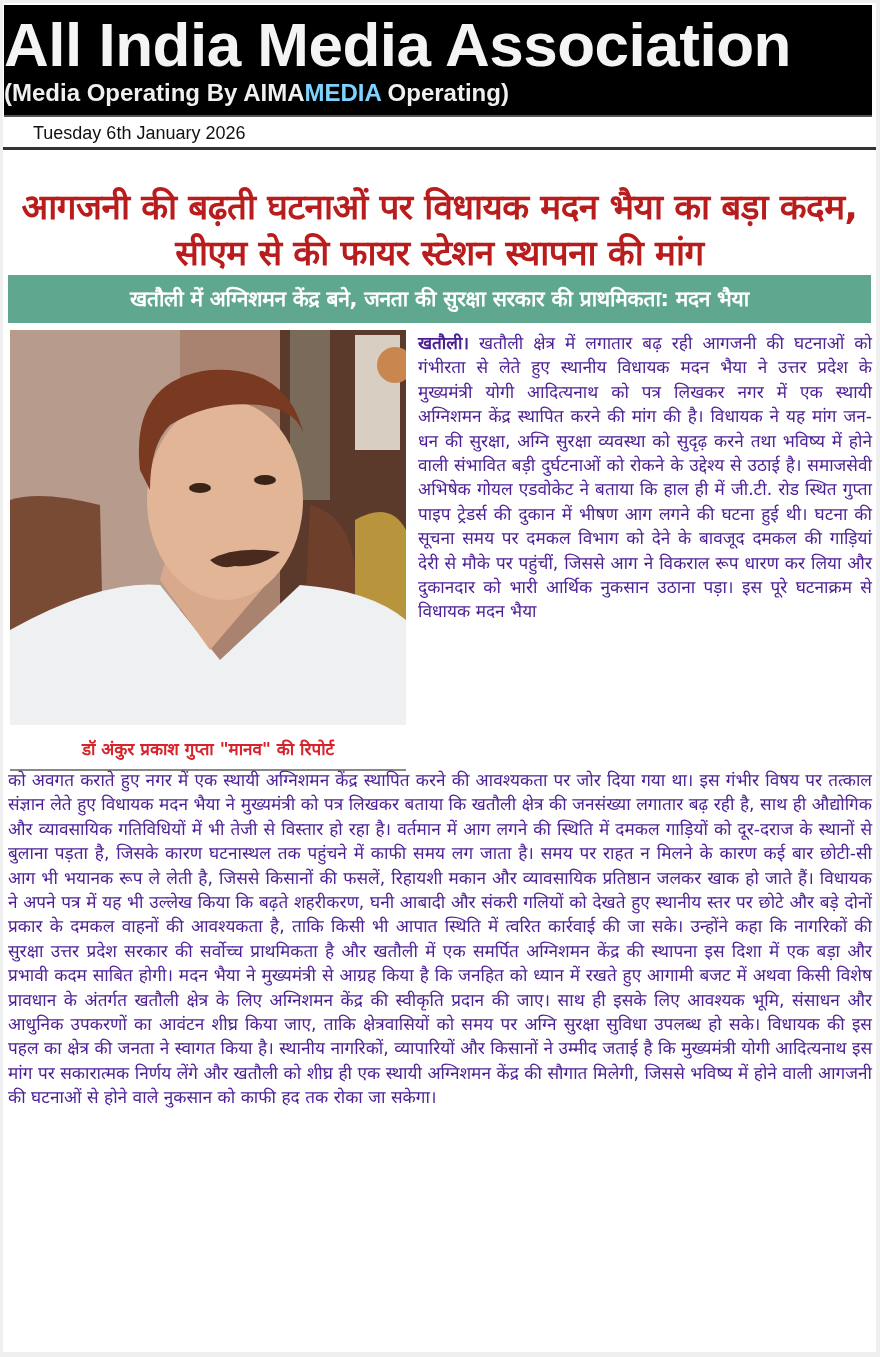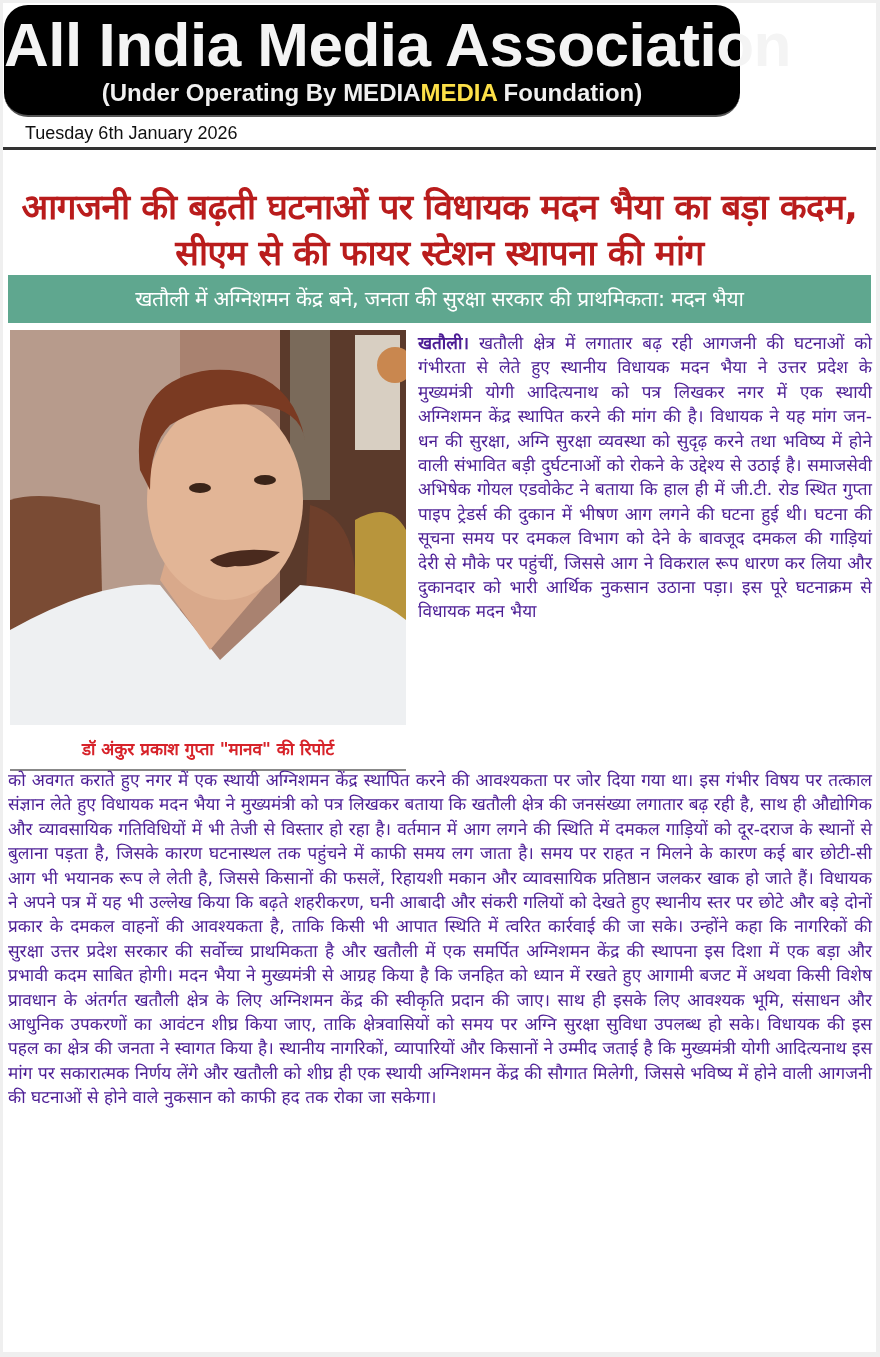--- a/index.html
+++ b/index.html
@@ -19,27 +19,26 @@
       left: 3px;
       top: 3px;
       width: 873px;
       height: 1349px;
       background: #ffffff;
     }
     .masthead {
       position: absolute;
       left: 1px;
       top: 2px;
-      width: 736px;
+      width: 868px;
       height: 110px;
       background: #000000;
       color: #ffffff;
-      text-align: center;
+      text-align: left;
       border-bottom: 2px solid #555;
-      border-radius: 24px;
     }
     .masthead-title {
       position: absolute;
       left: 0; right: 0;
       top: 4px;
       font-family: "Liberation Sans", sans-serif;
       font-weight: bold;
       font-size: 62px;
       line-height: 72px;
       letter-spacing: -0.5px;
@@ -51,33 +50,33 @@
       left: 0; right: 0;
       top: 73px;
       font-family: "Liberation Sans", sans-serif;
       font-weight: bold;
       font-size: 24px;
       line-height: 30px;
       color: #f0f0f0;
       white-space: nowrap;
     }
     .masthead-sub .accent {
-      color: #fde047;
+      color: #7dd3fc;
     }
     .dateline {
       position: absolute;
       left: 0;
       top: 114px;
       width: 873px;
       height: 30px;
       border-bottom: 3px solid #333;
     }
     .dateline-text {
       position: absolute;
-      left: 22px;
+      left: 30px;
       top: 5px;
       font-family: "Liberation Sans", sans-serif;
       font-size: 18px;
       line-height: 22px;
       color: #111;
     }
     .headline {
       position: absolute;
       left: 0;
       top: 181px;
@@ -96,21 +95,21 @@
       top: 272px;
       width: 863px;
       height: 48px;
       background: #5fa78f;
       color: #ffffff;
       text-align: center;
     }
     .subhead-text {
       display: block;
       font-family: "DejaVu Sans", sans-serif;
-      font-weight: normal;
+      font-weight: bold;
       font-size: 21px;
       line-height: 48px;
       letter-spacing: -0.3px;
       white-space: nowrap;
     }
     .photo {
       position: absolute;
       left: 7px;
       top: 327px;
       width: 396px;
@@ -160,21 +159,21 @@
     }
   </style>
 </head>
 <body>
 
 <div class="page">
 
   <header class="masthead">
     <div class="masthead-title">All India Media Association</div>
     <div class="masthead-sub">
-      <span>(Under Operating By MEDIA</span><span class="accent">MEDIA</span><span> Foundation)</span>
+      <span>(Media Operating By AIMA</span><span class="accent">MEDIA</span><span> Operating)</span>
     </div>
   </header>
 
   <div class="dateline">
     <span class="dateline-text">Tuesday 6th January 2026</span>
   </div>
 
   <h1 class="headline" style="margin:0;">आगजनी की बढ़ती घटनाओं पर विधायक मदन भैया का बड़ा कदम, सीएम से की फायर स्टेशन स्थापना की मांग</h1>
 
   <div class="subhead-banner">

